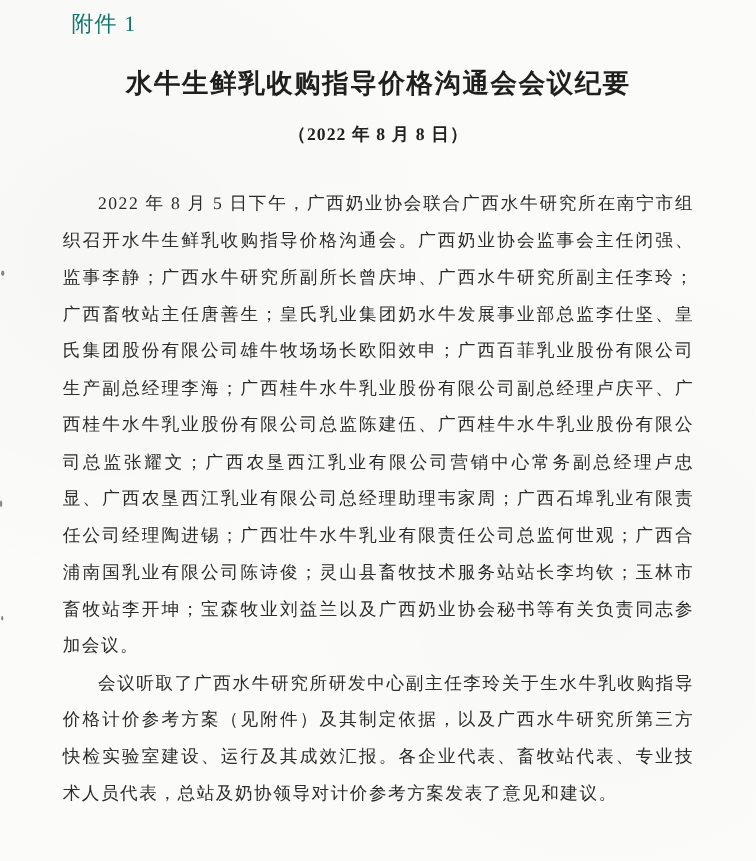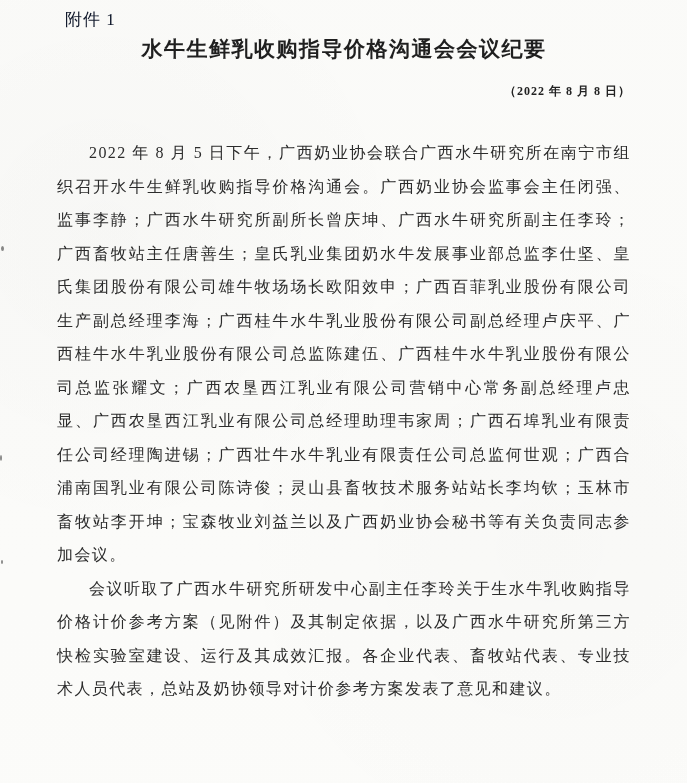--- a/index.html
+++ b/index.html
@@ -24,37 +24,37 @@
       radial-gradient(circle at 80% 70%, rgba(0,0,0,0.012), transparent 45%),
       linear-gradient(180deg, rgba(250,250,248,0.6), rgba(252,252,250,0.2));
     pointer-events: none;
   }
   .page {
     position: relative;
     box-sizing: border-box;
     padding: 6px 56px 0 57px;
   }
   .attachment {
-    font-size: 17px;
+    font-size: 20px;
     letter-spacing: 1px;
     margin: 2px 0 0 8px;
-    color: #0f172a;
+    color: #0f766e;
   }
   .title {
-    margin: 4px 0 0 0;
+    margin: 25px 0 0 0;
     text-align: center;
-    font-size: 21px;
+    font-size: 24px;
     font-weight: bold;
     letter-spacing: 1.5px;
     color: #1f1f1f;
   }
   .date-line {
     margin: 20px 0 0 0;
-    text-align: right;
-    font-size: 12px;
+    text-align: center;
+    font-size: 16px;
     font-weight: bold;
     letter-spacing: 1px;
     color: #222;
   }
   .body-text {
     margin-top: 36px;
   }
   .para {
     margin: 0;
     font-size: 16px;

